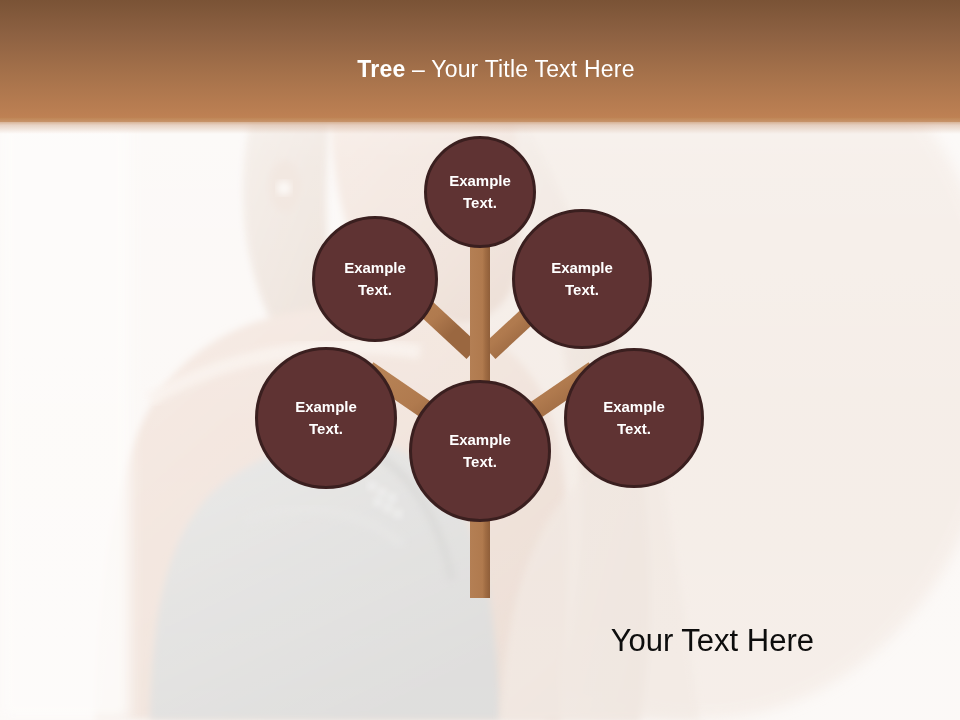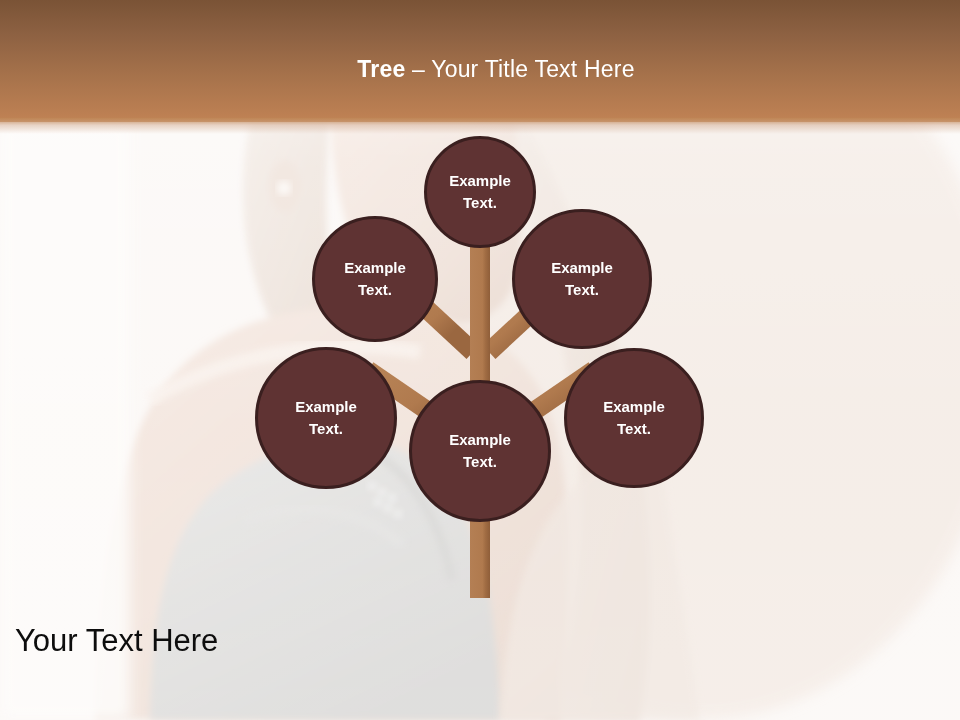--- a/index.html
+++ b/index.html
@@ -86,23 +86,23 @@
     font-weight:bold;
     font-size:15px;
     line-height:22px;
     z-index:4;
     cursor:pointer;
   }
   .node .lbl { display:block; pointer-events:none; }
 
   
   #bottom-text {
-    position:absolute; left:15px; top:620px;
+    position:absolute; left:4px; top:620px;
     width:810px;
-    text-align:left;
+    text-align:right;
     color:#0d0d0d;
     font-size:31px;
     line-height:42px;
     font-weight:normal;
     z-index:6;
     white-space:nowrap;
   }
 </style>
 </head>
 <body>

